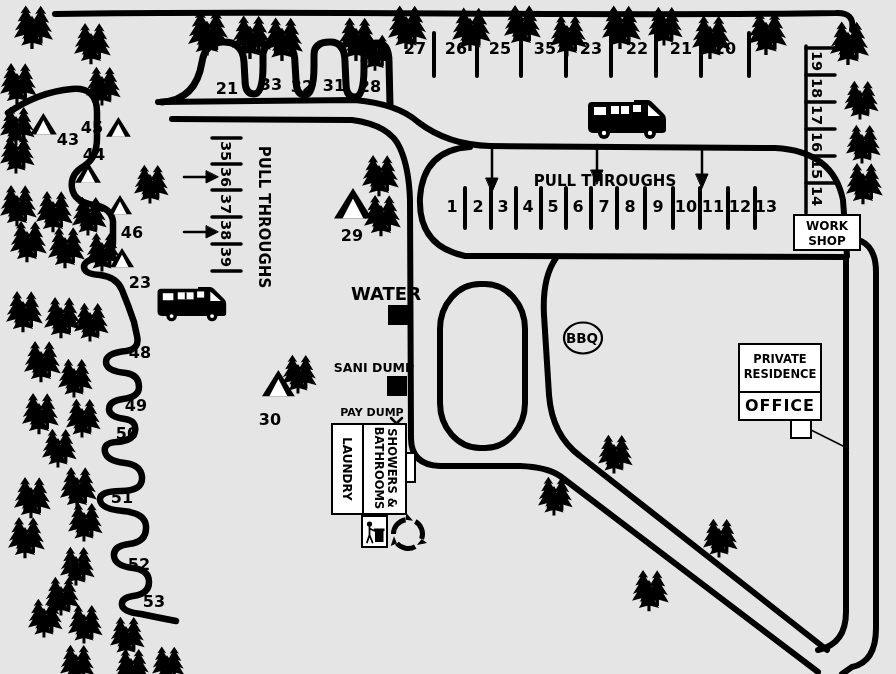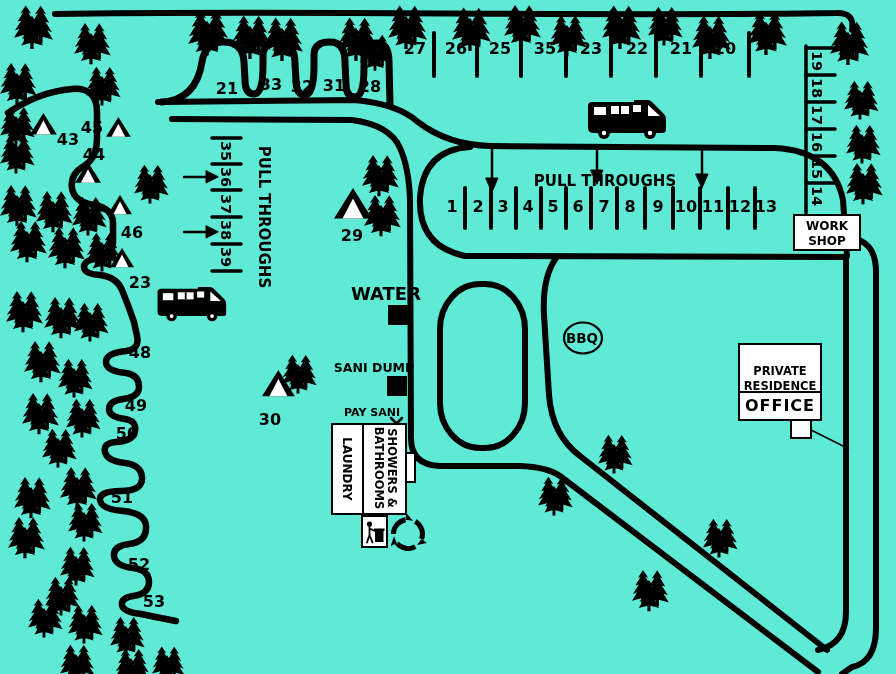--- a/index.html
+++ b/index.html
@@ -1,27 +1,27 @@
 <!DOCTYPE html>
 <html><head>
 <meta charset="utf-8">
 <style>
   html,body{margin:0;padding:0;background:#888;}
-  #map{position:relative;width:896px;height:674px;background:#5eead4;overflow:hidden;
+  #map{position:relative;width:896px;height:674px;background:#e5e5e5;overflow:hidden;
        font-family:"DejaVu Sans","Liberation Sans",sans-serif;color:#000;}
   #art{position:absolute;left:0;top:0;}
   .num{position:absolute;font-weight:bold;font-size:16px;line-height:16px;white-space:nowrap;
        transform:translate(-50%,-50%);}
   .num.rot{transform:translate(-50%,-50%) rotate(90deg);font-size:14.5px;}
   .lbl{position:absolute;font-weight:bold;white-space:nowrap;transform:translate(-50%,-50%);}
   .lbl.rot{transform:translate(-50%,-50%) rotate(90deg);}
   .box{position:absolute;border:2px solid #000;background:#fff;box-sizing:border-box;
        text-align:center;font-weight:bold;}
   .ws{font-size:12px;line-height:15px;padding-top:3px;}
-  .res-top{border-bottom:2px solid #000;height:48px;font-size:11.5px;line-height:15px;padding-top:19px;box-sizing:border-box;}
+  .res-top{border-bottom:2px solid #000;height:48px;font-size:11.5px;line-height:15px;padding-top:7px;box-sizing:border-box;}
   .res-bot{font-size:16px;line-height:26px;letter-spacing:1px;}
   .bld{border-width:2.5px;}
   .bld-divider{position:absolute;left:29px;top:0;bottom:0;width:0;border-right:2.5px solid #000;}
   .sh2{font-size:11.5px;line-height:13px;text-align:center;}
 </style>
 </head>
 <body>
 
 <div id="map">
 
@@ -250,21 +250,21 @@
 <span class="num" style="left:136px;top:406px">49</span>
 <span class="num" style="left:127px;top:434px">50</span>
 <span class="num" style="left:122px;top:498px">51</span>
 <span class="num" style="left:139px;top:565px">52</span>
 <span class="num" style="left:154px;top:602px">53</span>
 
 <span class="lbl" style="left:605px;top:181px;font-size:15px">PULL THROUGHS</span>
 <span class="lbl rot" style="left:264px;top:217px;font-size:15px">PULL THROUGHS</span>
 <span class="lbl" style="left:386px;top:293px;font-size:18px">WATER</span>
 <span class="lbl" style="left:374px;top:367px;font-size:12.5px">SANI DUMP</span>
-<span class="lbl" style="left:372px;top:412px;font-size:11px">PAY SANI</span>
+<span class="lbl" style="left:372px;top:412px;font-size:11px">PAY DUMP</span>
 <span class="lbl" style="left:582px;top:338px;font-size:13.5px">BBQ</span>
 
 <div class="box ws" style="left:793px;top:214px;width:68px;height:37px">
   <div>WORK</div>
   <div>SHOP</div>
 </div>
 
 <div class="box" style="left:738px;top:343px;width:84px;height:78px">
   <div class="res-top">
     <div>PRIVATE</div>

